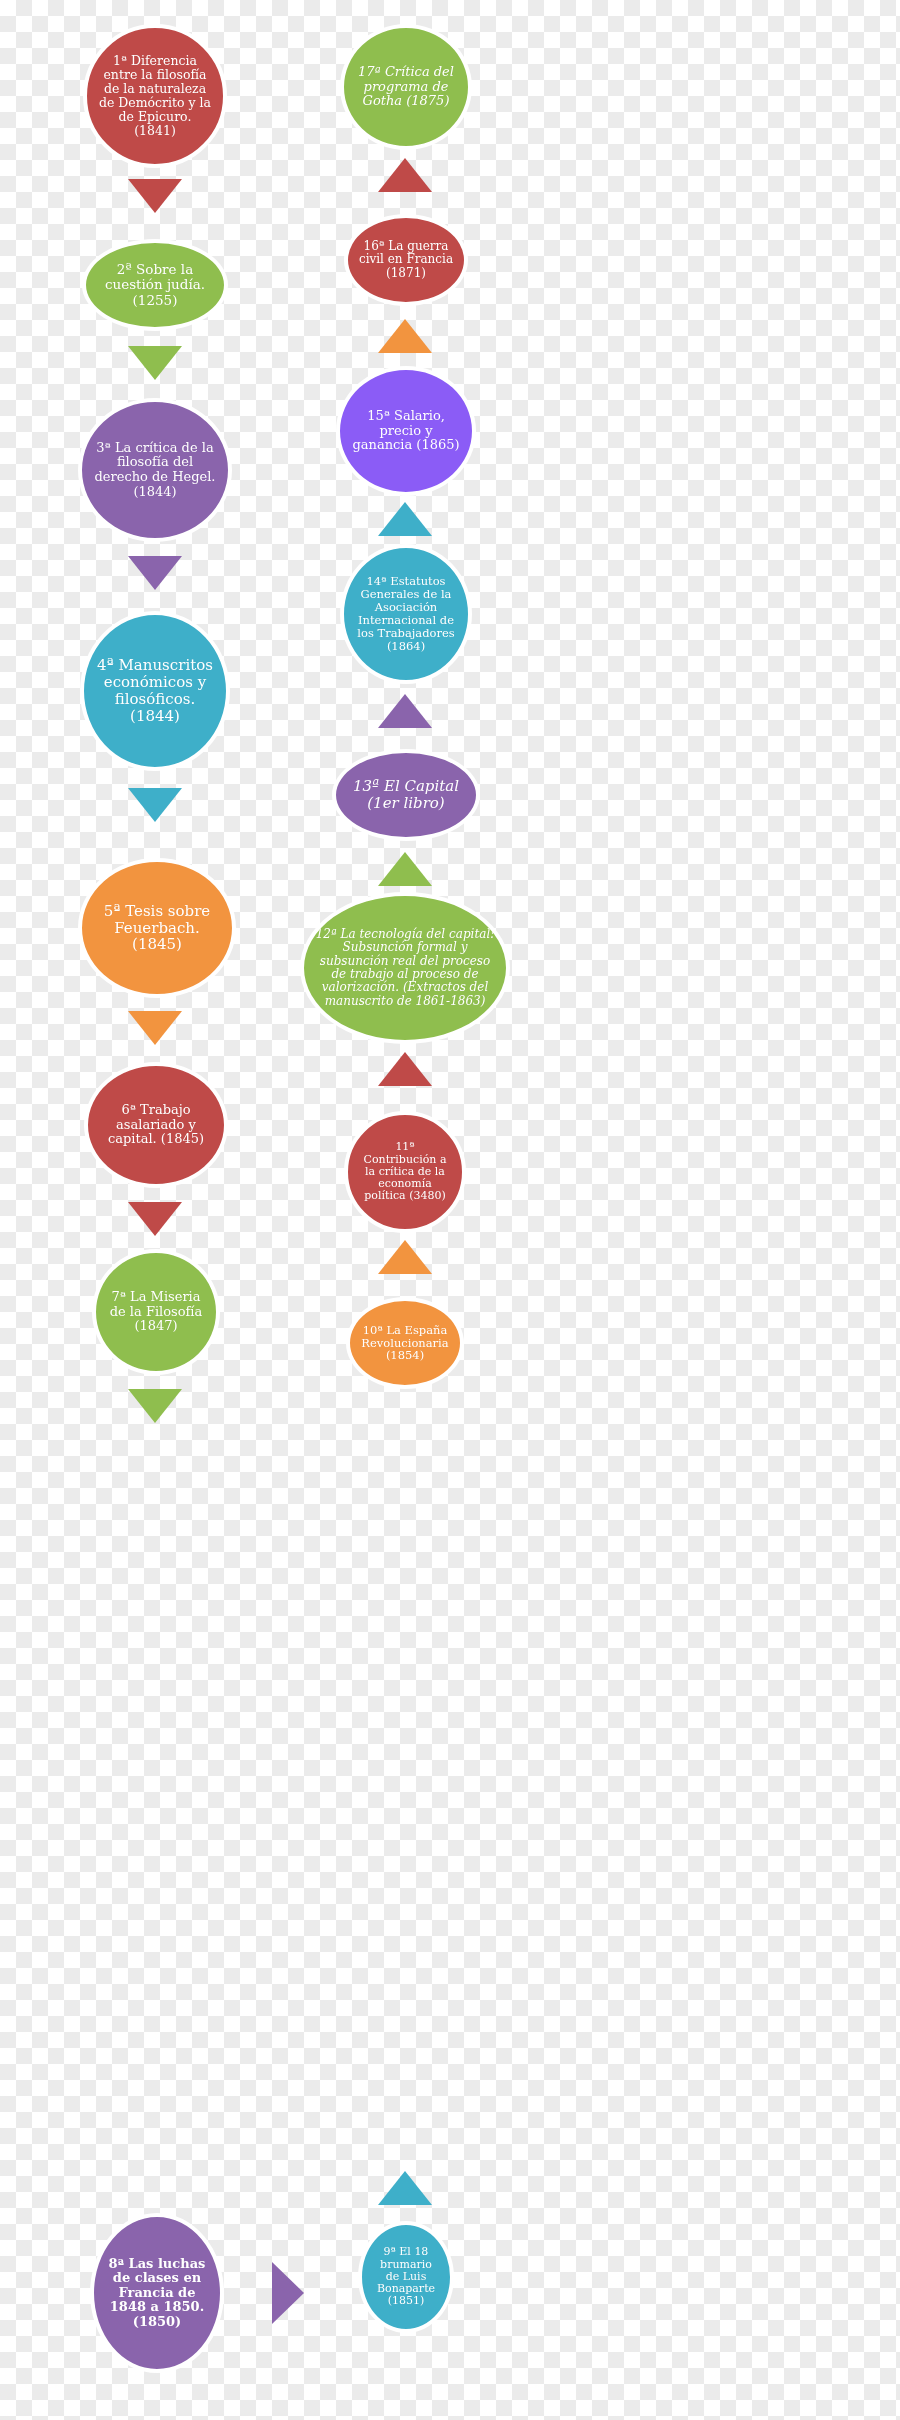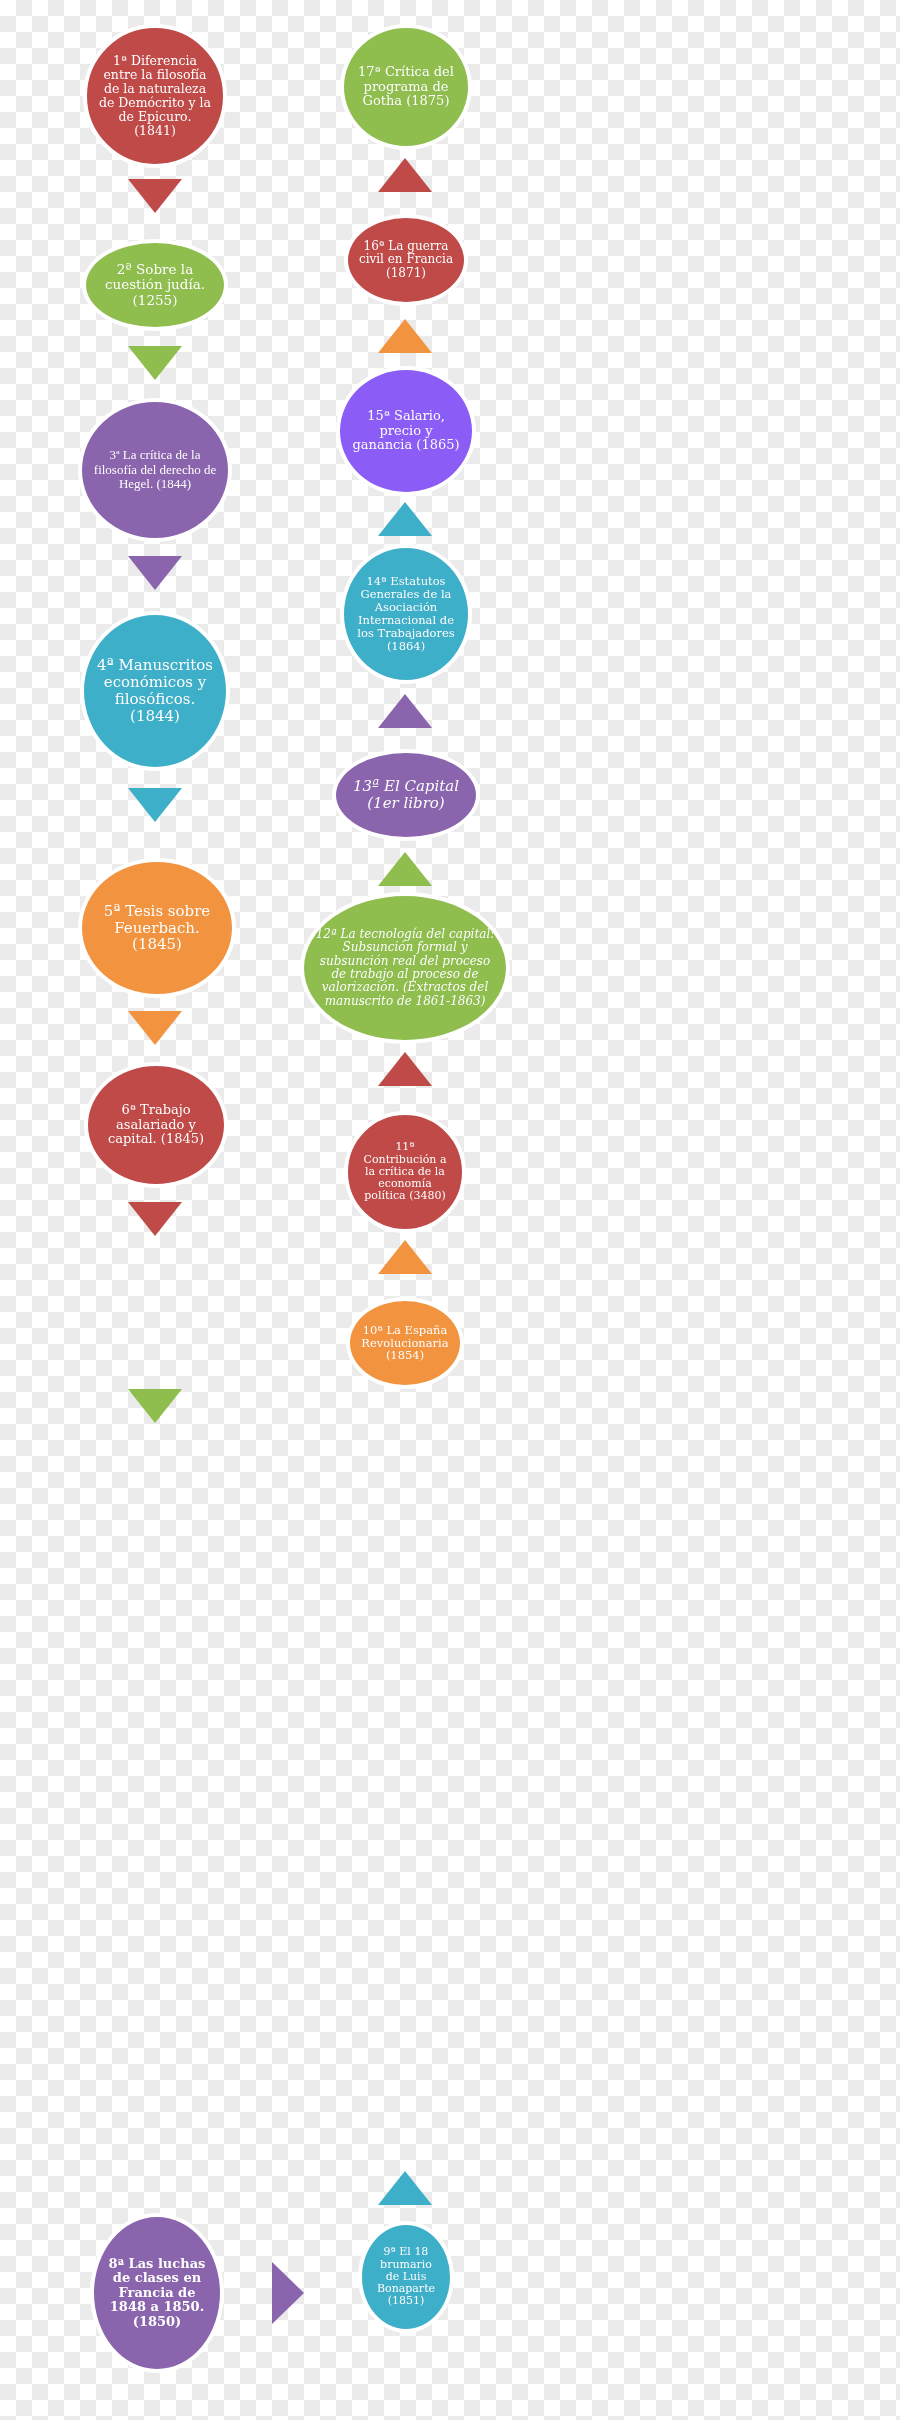--- a/index.html
+++ b/index.html
@@ -93,31 +93,34 @@
     <div class="arrow up" style="left: 378px; top: 678px; border-bottom-color: rgb(138, 100, 172);"></div>
     <div class="arrow up" style="left: 378px; top: 486px; border-bottom-color: rgb(62, 175, 201);"></div>
     <div class="arrow up" style="left: 378px; top: 303px; border-bottom-color: rgb(242, 148, 63);"></div>
     <div class="arrow up" style="left: 378px; top: 142px; border-bottom-color: rgb(191, 74, 72);"></div>
     <div class="node" style="left: 83px; top: 8px; width: 144px; height: 144px; background: rgb(191, 74, 72); font-size: 12.5px;">
       <span class="lbl">1ª Diferencia entre la filosofía de la naturaleza de Demócrito y la de Epicuro. (1841)</span>
     </div>
     <div class="node" style="left: 82px; top: 223px; width: 146px; height: 92px; background: rgb(143, 190, 78); font-size: 13.5px;">
       <span class="lbl">2ª Sobre la cuestión judía. (1255)</span>
     </div>
-    <div class="node" style="left: 78px; top: 382px; width: 154px; height: 144px; background: rgb(138, 100, 172); font-size: 13px; font-family: Liberation Serif, serif;">
+    <div class="node" style="left: 78px; top: 382px; width: 154px; height: 144px; background: rgb(138, 100, 172); font-size: 13px;">
       <span class="lbl">3ª La crítica de la filosofía del derecho de Hegel. (1844)</span>
     </div>
     <div class="node" style="left: 80px; top: 595px; width: 150px; height: 160px; background: rgb(62, 175, 201); font-size: 15px;">
       <span class="lbl">4ª Manuscritos económicos y filosóficos. (1844)</span>
     </div>
     <div class="node" style="left: 78px; top: 842px; width: 158px; height: 140px; background: rgb(242, 148, 63); font-size: 15px;">
       <span class="lbl">5ª Tesis sobre Feuerbach. (1845)</span>
     </div>
     <div class="node" style="left: 84px; top: 1046px; width: 144px; height: 126px; background: rgb(191, 74, 72); font-size: 13px;">
       <span class="lbl">6ª Trabajo asalariado y capital. (1845)</span>
+    </div>
+    <div class="node" style="left: 92px; top: 1233px; width: 128px; height: 126px; background: rgb(143, 190, 78); font-size: 13px;">
+      <span class="lbl">7ª La Miseria de la Filosofía (1847)</span>
     </div>
     <div class="node" style="left: 90px; top: 2197px; width: 134px; height: 160px; background: rgb(138, 100, 172); font-size: 13px; font-weight: bold;">
       <span class="lbl">8ª Las luchas de clases en Francia de 1848 a 1850. (1850)</span>
     </div>
     <div class="node" style="left: 358px; top: 2205px; width: 96px; height: 112px; background: rgb(62, 175, 201); font-size: 11px;">
       <span class="lbl">9ª El 18 brumario de Luis Bonaparte (1851)</span>
     </div>
     <div class="node" style="left: 346px; top: 1281px; width: 118px; height: 92px; background: rgb(242, 148, 63); font-size: 11.5px;">
       <span class="lbl">10ª La España Revolucionaria (1854)</span>
     </div>
@@ -132,16 +135,16 @@
     </div>
     <div class="node" style="left: 340px; top: 528px; width: 132px; height: 140px; background: rgb(62, 175, 201); font-size: 11.5px;">
       <span class="lbl">14ª Estatutos Generales de la Asociación Internacional de los Trabajadores (1864)</span>
     </div>
     <div class="node" style="left: 336px; top: 350px; width: 140px; height: 130px; background: #8b5cf6; font-size: 13px;">
       <span class="lbl">15ª Salario, precio y ganancia (1865)</span>
     </div>
     <div class="node" style="left: 344px; top: 198px; width: 124px; height: 92px; background: rgb(191, 74, 72); font-size: 12px;">
       <span class="lbl">16ª La guerra civil en Francia (1871)</span>
     </div>
-    <div class="node" style="left: 340px; top: 8px; width: 132px; height: 126px; background: rgb(143, 190, 78); font-size: 13px;">
+    <div class="node" style="left: 340px; top: 8px; width: 132px; height: 126px; background: rgb(143, 190, 78); font-size: 13px; font-style: italic;">
       <span class="lbl">17ª Crítica del programa de Gotha (1875)</span>
     </div>
   </div>
 
 </body></html>

